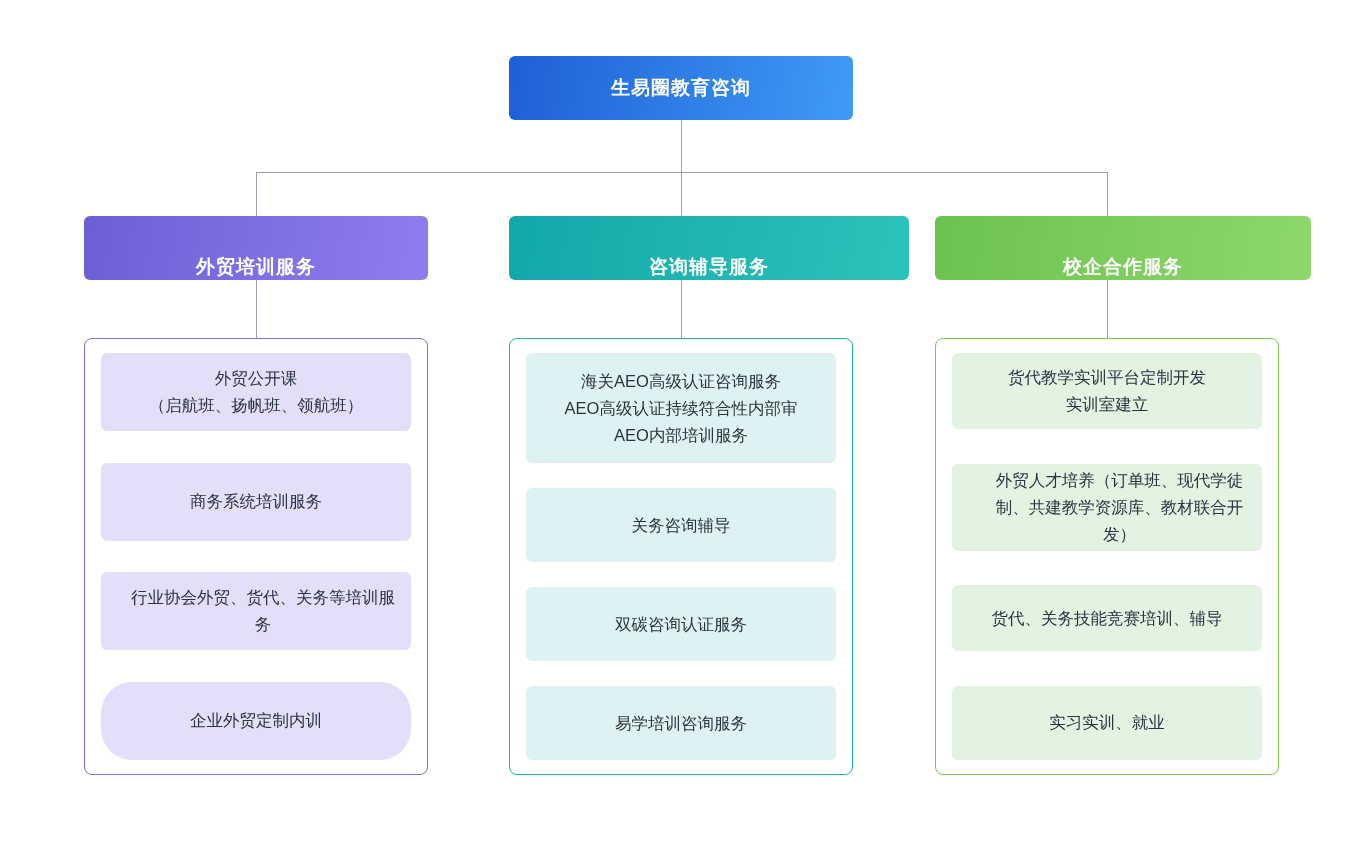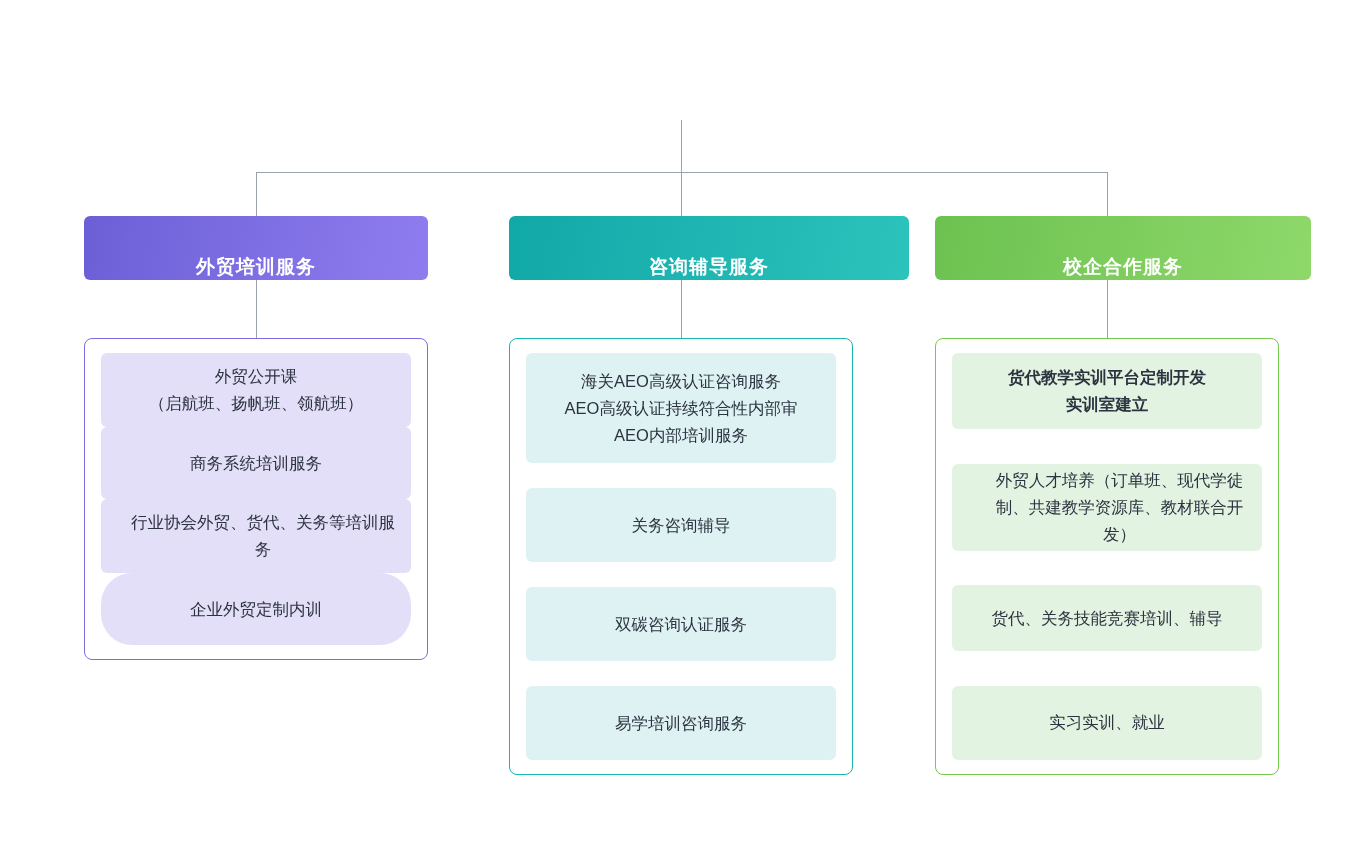--- a/index.html
+++ b/index.html
@@ -74,21 +74,21 @@
     width: 344px;
     border-radius: 8px;
     border: 1.5px solid;
     box-sizing: border-box;
     padding: 14px 16px;
     display: flex;
     flex-direction: column;
     justify-content: space-between;
     background: #ffffff;
   }
-  .panel.c0 { left: 84px;  height: 322px; border-color: #7d6ee0; }
+  .panel.c0 { left: 84px;  height: 437px; border-color: #7d6ee0; }
   .panel.c1 { left: 509px; height: 437px; border-color: #17b6b0; }
   .panel.c2 { left: 935px; height: 437px; border-color: #76c94f; }
 
   .item {
     border-radius: 6px;
     font-size: 16.5px;
     line-height: 27px;
     color: #2c3340;
     text-align: center;
     display: flex;
@@ -105,30 +105,33 @@
   .panel.c0 .item:nth-child(1) { height: 78px; }
   .panel.c0 .item:nth-child(2) { height: 78px; }
   .panel.c0 .item:nth-child(3) { height: 78px; padding-left: 26px; }
   .panel.c0 .item:nth-child(4) { height: 78px; border-radius: 31px; }
 
   .panel.c1 .item:nth-child(1) { height: 110px; }
   .panel.c1 .item:nth-child(2) { height: 74px; }
   .panel.c1 .item:nth-child(3) { height: 74px; }
   .panel.c1 .item:nth-child(4) { height: 74px; }
 
-  .panel.c2 .item:nth-child(1) { height: 76px; font-weight: bold; }
+  .panel.c2 .item:nth-child(1) { height: 76px; }
   .panel.c2 .item:nth-child(2) { height: 87px; padding-left: 37px; }
   .panel.c2 .item:nth-child(3) { height: 66px; }
   .panel.c2 .item:nth-child(4) { height: 74px; }
 </style>
 </head>
 <body>
 
 <div id="diagram">
 
+  <div class="root-node">
+    <span>生易圈教育咨询</span>
+  </div>
 
   <div class="line v" style="left:681px; top:120px; height:52px;"></div>
   <div class="line h" style="left:256px; top:172px; width:852px;"></div>
   <div class="line v" style="left:256px; top:172px; height:44px;"></div>
   <div class="line v" style="left:681px; top:172px; height:44px;"></div>
   <div class="line v" style="left:1107px; top:172px; height:44px;"></div>
 
   <div class="line v" style="left:256px; top:280px; height:58px;"></div>
   <div class="line v" style="left:681px; top:280px; height:58px;"></div>
   <div class="line v" style="left:1107px; top:280px; height:58px;"></div>

